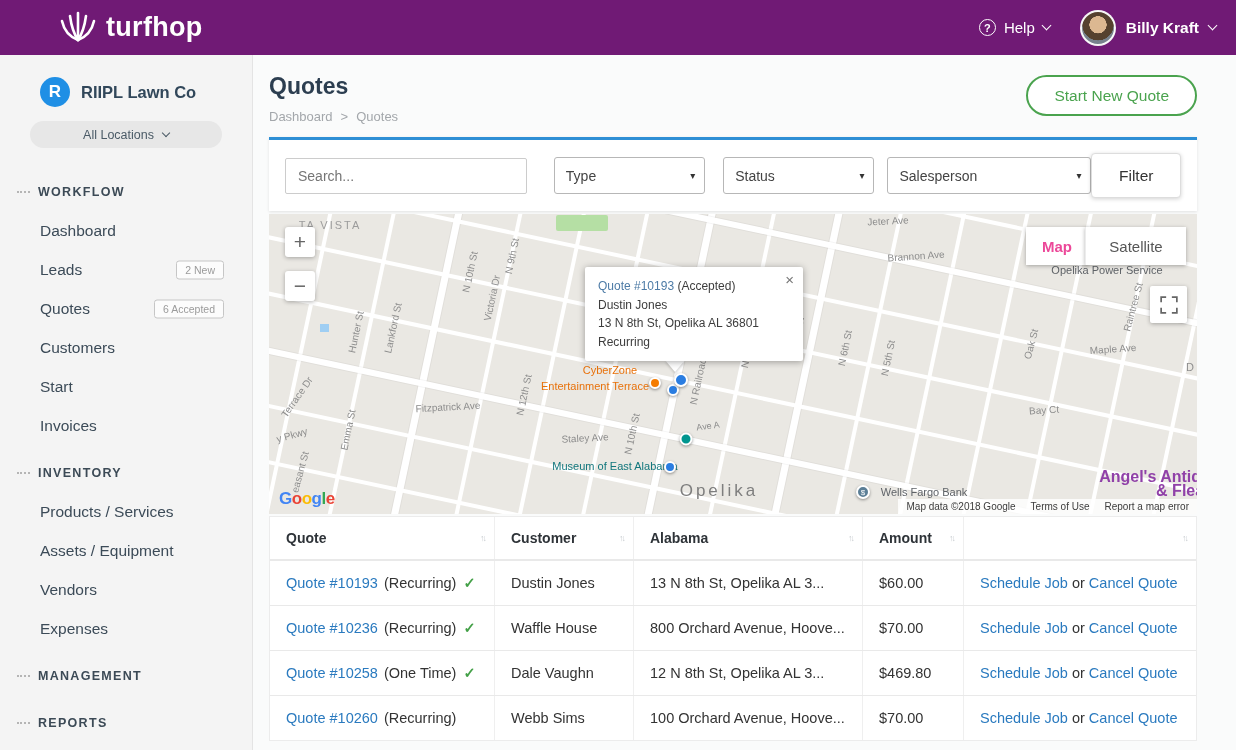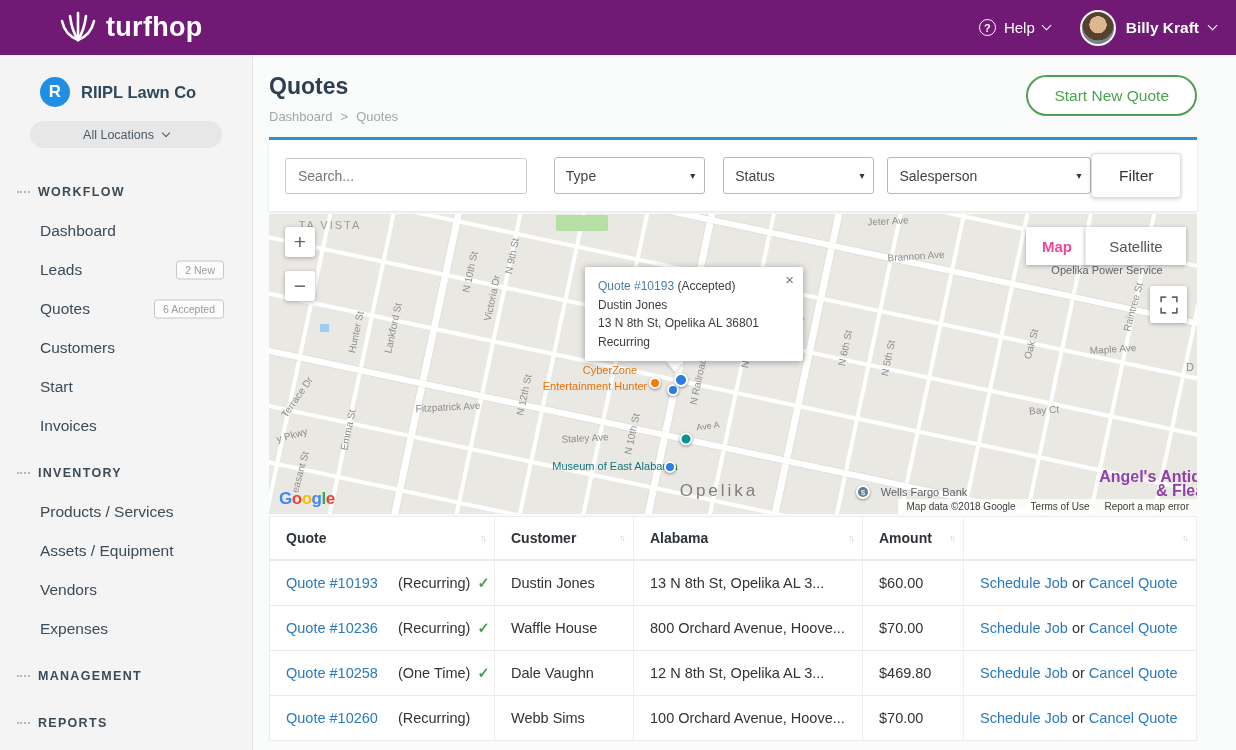--- a/index.html
+++ b/index.html
@@ -91,21 +91,21 @@
   .tbl { margin:2px 39px 0 16px; background:#fff; border:1px solid #ececec; }
   .thead, .trow { display:grid; grid-template-columns:225px 139px 229px 101px auto; }
   .thead { border-bottom:1px solid #e9e9e9; }
   .th { position:relative; padding:13px 26px 13px 16px; font-size:14px; font-weight:bold; color:#2e3338; border-right:1px solid #efefef; cursor:pointer; }
   .th:last-child, .td:last-child { border-right:none; }
   .sort { position:absolute; right:9px; top:50%; transform:translateY(-50%); font-size:9px; color:#c9cdd1; letter-spacing:-2px; }
   .trow { border-top:1px solid #e9e9e9; }
   .trow:first-of-type { border-top:none; }
   .td { padding:14px 16px; font-size:14.5px; color:#333; border-right:1px solid #efefef; white-space:nowrap; overflow:hidden; }
   .td a { color:#2a7abf; }
-  .qtype { margin-left:20px; }
+  .qtype { margin-left:6px; }
   .chk { color:#43a047; margin-left:7px; font-weight:bold; }
 </style>
 </head>
 <body>
 
 <header class="topbar">
   <div class="brand">
     <svg width="40" height="36" viewBox="0 0 40 36">
       <g stroke="#fff" fill="none" stroke-width="2.6" stroke-linecap="round">
         <path d="M20 30 Q7 25 4 11"></path>
@@ -254,21 +254,21 @@
     <span class="mlbl" style="left:528px;top:121px;--r:-78deg">N 7th St</span>
     <span class="mlbl" style="left:576px;top:134px;--r:-78deg">N 6th St</span>
     <span class="mlbl" style="left:619px;top:144px;--r:-78deg">N 5th St</span>
     <span class="mlbl" style="left:179px;top:193px;--r:-3deg">Fitzpatrick Ave</span>
     <span class="mlbl" style="left:316px;top:224px;--r:-3deg">Staley Ave</span>
     <span class="mlbl" style="left:79px;top:216px;--r:-78deg">Emma St</span>
     <span class="mlbl" style="left:28px;top:183px;--r:-55deg">Terrace Dr</span>
     <span class="mlbl" style="left:23px;top:221px;--r:-15deg">y Pkwy</span>
     <span class="mlbl" style="left:31px;top:258px;--r:-75deg">easant St</span>
     <span class="mlbl poi-o" style="left:341px;top:156px">CyberZone</span>
-    <span class="mlbl poi-o" style="left:326px;top:172px">Entertainment Hunter</span>
+    <span class="mlbl poi-o" style="left:326px;top:172px">Entertainment Terrace</span>
     <span class="mlbl poi-t" style="left:346px;top:252px">Museum of East Alabama</span>
     <span class="mlbl poi-d" style="left:655px;top:278px">Wells Fargo Bank</span>
     <span class="mlbl poi-p" style="left:886px;top:263px">Angel's Antiqu</span>
     <span class="mlbl poi-p" style="left:920px;top:277px">&amp; Flea M</span>
     <span class="mlbl" style="left:439px;top:212px;--r:-8deg;font-size:9px">Ave A</span>
     <span class="mlbl" style="left:921px;top:153px;font-size:11px">D</span>
     <span class="mlbl city" style="left:450px;top:277px">Opelika</span>
 
     <span class="marker m-orange" style="left:386px;top:169px"></span>
     <span class="marker m-teal" style="left:417px;top:225px"></span>

